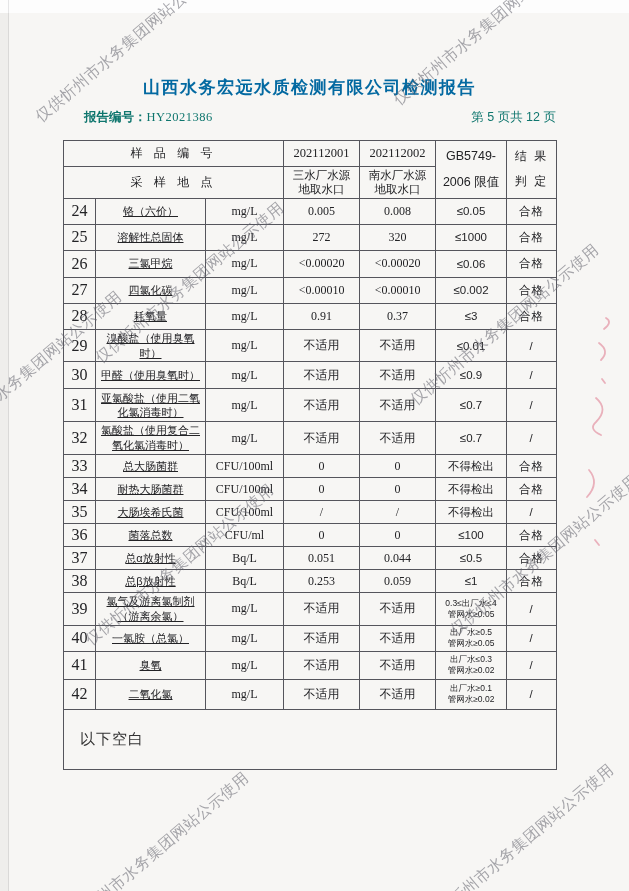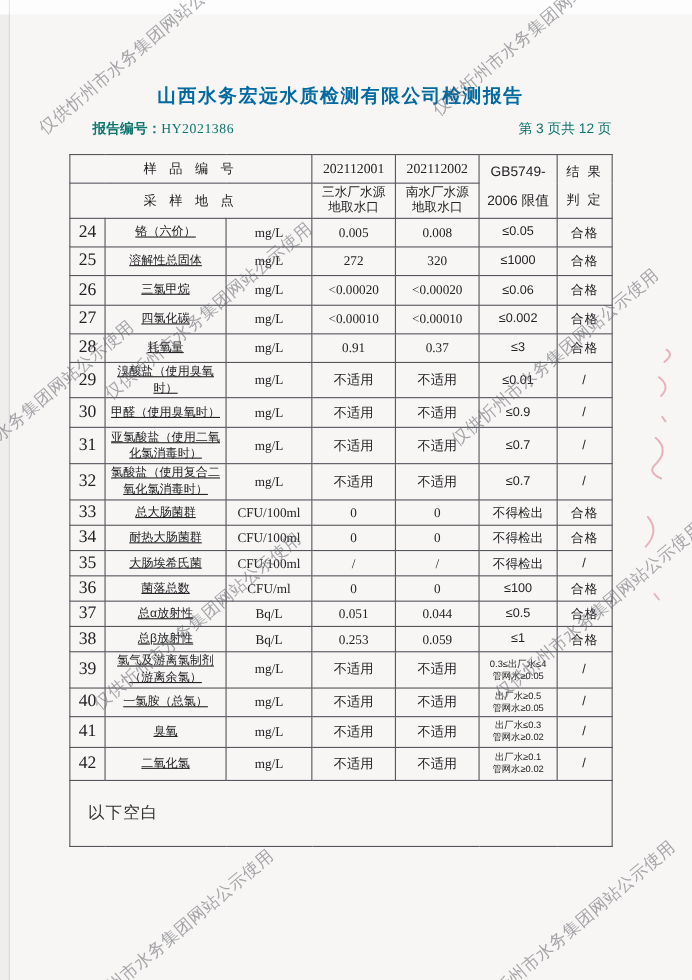--- a/index.html
+++ b/index.html
@@ -72,21 +72,21 @@
 <body>
 
 <div class="scan-shade"></div>
 <div class="scan-top-strip"></div>
 <div class="scan-left-edge"></div>
 
 <h1 class="page-title">山西水务宏远水质检测有限公司检测报告</h1>
 
 <div class="meta-row">
   <div><span class="lbl">报告编号：</span><span class="num">HY2021386</span></div>
-  <div>第 3 页共 12 页</div>
+  <div>第 5 页共 12 页</div>
 </div>
 
 <table class="report">
   <colgroup>
     <col class="c-no">
       <col class="c-name">
       <col class="c-unit">
     <col class="c-v1">
       <col class="c-v2">
       <col class="c-limit">

